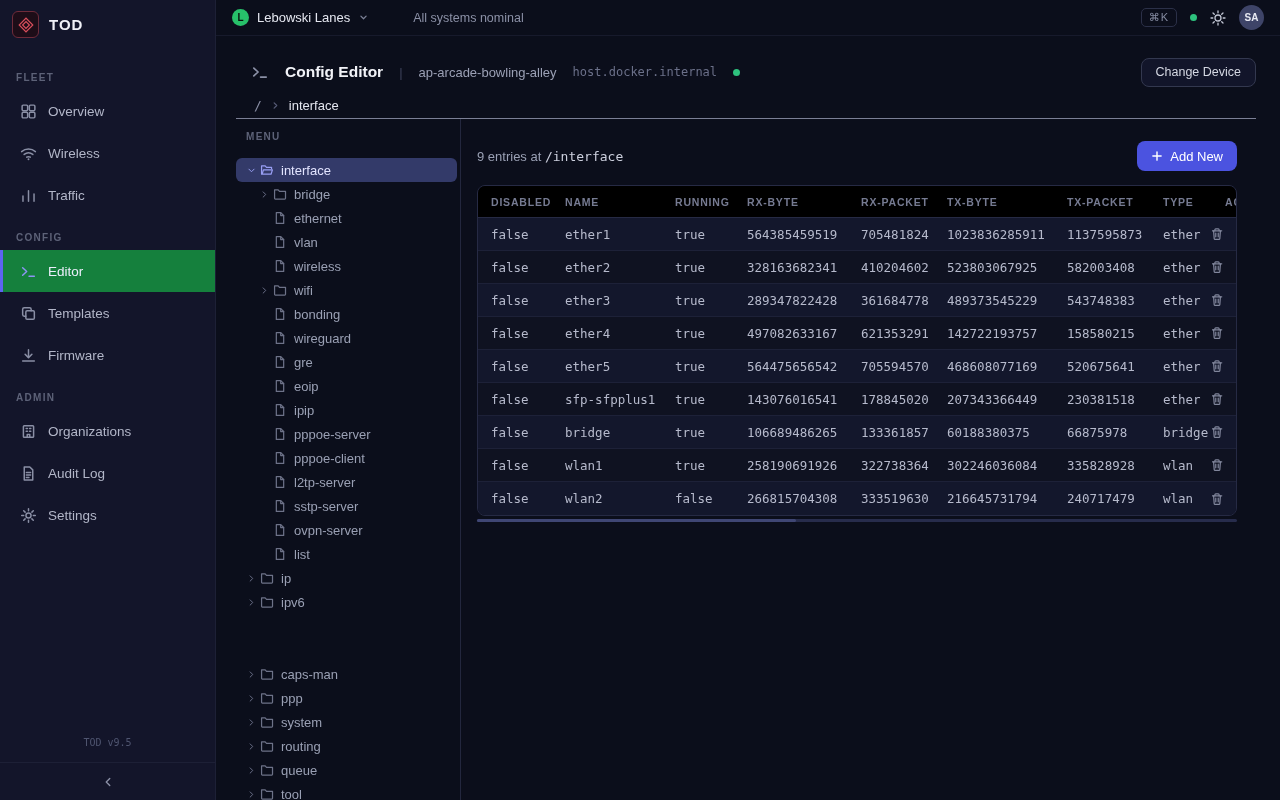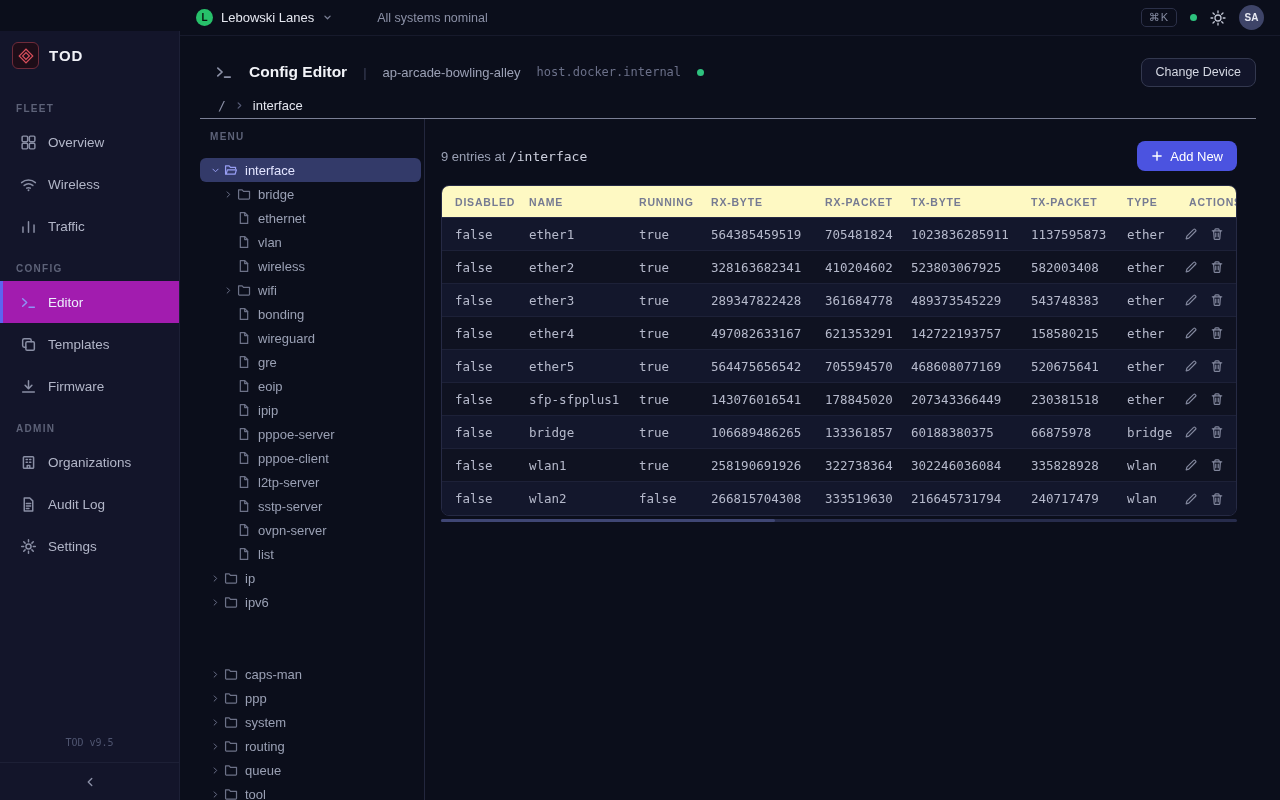--- a/index.html
+++ b/index.html
@@ -4,32 +4,32 @@
 <title>TOD — Config Editor</title>
 <style>
   * { margin:0; padding:0; box-sizing:border-box; }
   html, body { width:1280px; height:800px; overflow:hidden; }
   body { background:#0b0e1b; color:#e2e4ee; font-family:"Liberation Sans", sans-serif; font-size:13px; }
   .svgi { width:16px; height:16px; display:block; }
 
   .app { display:flex; width:1280px; height:800px; }
 
   
-  .sidebar { width:180px; flex:none; background:#13152a; border-right:1px solid #1d2036; display:flex; flex-direction:column;margin-top:31px; }
+  .sidebar { width:216px; flex:none; background:#13152a; border-right:1px solid #1d2036; display:flex; flex-direction:column; }
   .brand-row { display:flex; align-items:center; gap:10px; padding:11px 12px 10px 12px; }
   .logo-box { width:27px; height:27px; border:1px solid #6e2b3a; background:#1d0d18; border-radius:6px; display:flex; align-items:center; justify-content:center; color:#d94f5c; flex:none; }
   .logo-box .svgi { width:16px; height:16px; }
   .brand-name { font-size:15px; font-weight:bold; letter-spacing:1px; color:#f0f1f7; }
   .sidebar-nav { flex:1; padding-top:24px; overflow:hidden; }
   .nav-section { margin-bottom:16px; }
   .nav-label { font-size:10px; letter-spacing:1.3px; color:#5d6278; padding:0 16px; margin-bottom:7px; font-weight:bold; }
   .nav-item { display:flex; align-items:center; gap:11px; height:42px; padding:0 16px 0 20px; color:#b2b6c8; cursor:pointer; }
   .nav-item .svgi { width:17px; height:17px; }
   .nav-icon { color:#8a8fa5; display:flex; }
-  .nav-item.active { background:#a21caf; box-shadow:inset 3px 0 0 #5d64f0; color:#eceefc; }
+  .nav-item.active { background:#15803d; box-shadow:inset 3px 0 0 #5d64f0; color:#eceefc; }
   .nav-item.active .nav-icon { color:#8e94f5; }
   .nav-text { font-size:13.5px; }
   .version { text-align:center; font-family:"DejaVu Sans Mono", monospace; font-size:10px; color:#4f5570; padding-bottom:14px; }
   .collapse-bar { height:38px; border-top:1px solid #1d2036; display:flex; align-items:center; justify-content:center; color:#8b90a6; cursor:pointer; }
   .collapse-bar .svgi { width:14px; height:14px; }
 
   
   .main { flex:1; display:flex; flex-direction:column; min-width:0; }
   .topbar { height:36px; flex:none; display:flex; align-items:center; padding:0 16px; border-bottom:1px solid #171a2c; background:#0b0e1b; }
   .org-switcher { display:flex; align-items:center; gap:8px; cursor:pointer; }
@@ -79,21 +79,21 @@
 
   
   .table-panel { flex:1; min-width:0; padding:22px 19px 0 16px; display:flex; flex-direction:column; }
   .table-toolbar { display:flex; align-items:center; justify-content:space-between; margin-bottom:14px; flex:none; height:30px; }
   .entries-summary { color:#9aa0b4; font-size:13px; }
   .entries-path { font-family:"DejaVu Sans Mono", monospace; color:#cdd0de; }
   .add-new-btn { display:flex; align-items:center; gap:7px; height:30px; padding:0 14px; background:#4b53e0; border:none; border-radius:8px; color:#ffffff; font-size:13px; cursor:pointer; font-family:inherit; }
   .add-new-btn .svgi { width:12px; height:12px; }
   .data-table { border:1px solid #262a44; border-radius:8px; overflow:hidden; flex:none; background:#0f1221; }
   .t-row { display:grid; grid-template-columns:74px 110px 72px 114px 86px 120px 96px 62px minmax(0,1fr); align-items:center; }
-  .t-head { height:32px; background:#fef9c3; border-bottom:1px solid #262a44; }
+  .t-head { height:32px; background:#000000; border-bottom:1px solid #262a44; }
   .th { font-size:10.5px; letter-spacing:.8px; color:#767b92; font-weight:bold; padding-left:13px; white-space:nowrap; }
   .th.right { text-align:right; padding-right:12px; }
   .tr { height:33px; border-bottom:1px solid #1d2138; }
   .tr:last-child { border-bottom:none; }
   .tr:nth-child(odd) { background:#13172c; }
   .tr:nth-child(even) { background:#0f1221; }
   .td { font-family:"DejaVu Sans Mono", monospace; font-size:12.5px; color:#b6bacc; padding-left:13px; white-space:nowrap; overflow:hidden; }
   .td.actions { display:flex; gap:12px; justify-content:flex-end; padding-right:12px; padding-left:0; }
   .icon-btn { background:none; border:none; color:#81869c; cursor:pointer; padding:0; display:flex; }
   .icon-btn .svgi { width:14px; height:14px; }

